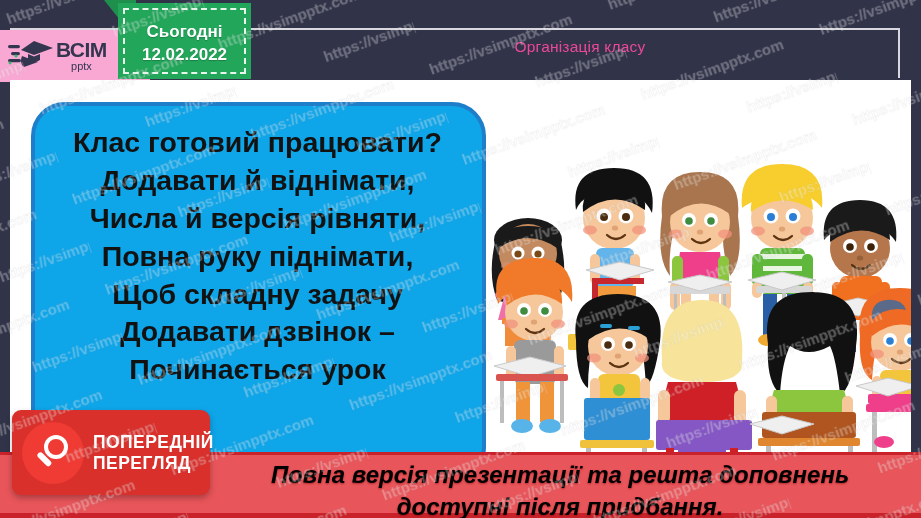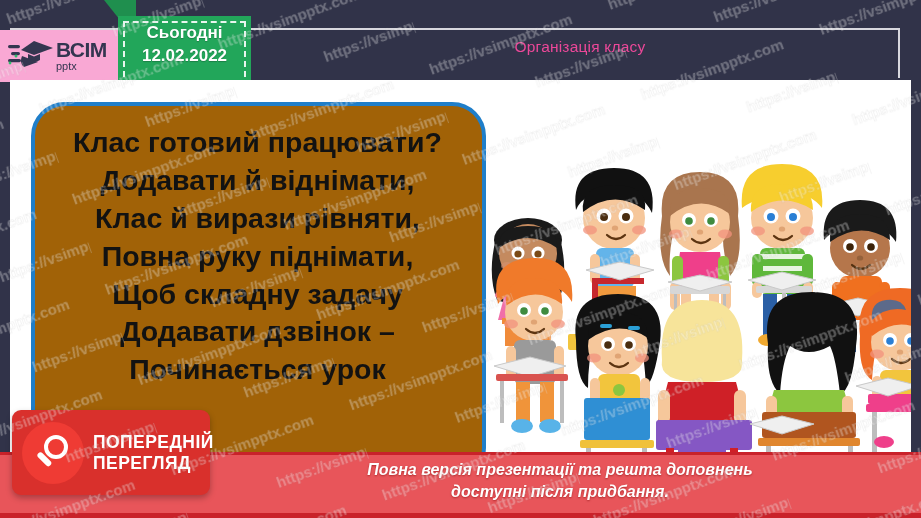--- a/index.html
+++ b/index.html
@@ -72,40 +72,40 @@
     display: block;
     color: #343650;
     font-size: 21px;
     font-weight: bold;
     letter-spacing: -0.5px;
   }
   #logo-sub {
     display: block;
     color: #343650;
     font-size: 11px;
-    text-align: left;
+    text-align: center;
     margin-top: 1px;
   }
 
   
   #date-fold {
     position: absolute;
     left: 104px; top: 0;
     width: 0; height: 0;
     border-left: 32px solid transparent;
     border-top: 40px solid #1f8f4e;
   }
   #date-badge {
     position: absolute;
-    left: 118px; top: 16px;
+    left: 118px; top: 3px;
     width: 133px;
     height: 76px;
     background: #22a65a;
     box-sizing: border-box;
-    padding: 6px 4px 0 4px;
+    padding: 18px 4px 0 4px;
     text-align: center;
   }
   #date-badge-dash {
     position: absolute;
     left: 5px; top: 5px; right: 5px; bottom: 5px;
     border: 2px dashed #e8f6ee;
     pointer-events: none;
   }
   .date-line {
     position: relative;
@@ -125,21 +125,21 @@
     background: #ffffff;
     overflow: hidden;
   }
 
   
   #verse-box {
     position: absolute;
     left: 21px; top: 22px;
     width: 455px;
     height: 380px;
-    background: #a16207;
+    background: #0ea5e9;
     border: 4px solid #1f7ec9;
     border-radius: 34px;
     box-sizing: border-box;
     padding: 18px 12px 0 10px;
     text-align: center;
   }
   .verse-line {
     display: block;
     color: #121212;
     font-weight: bold;
@@ -207,24 +207,24 @@
     z-index: 6;
   }
   #bottom-banner-text {
     position: absolute;
     left: 240px; top: 4px;
     width: 640px;
     text-align: center;
   }
   .banner-line {
     display: block;
-    color: #ffffff;
+    color: #000000;
     font-style: italic;
     font-weight: bold;
-    font-size: 16px;
+    font-size: 24px;
     line-height: 1.35;
     text-shadow: 0 1px 2px rgba(120,0,0,.5);
   }
 
   
   #watermark {
     position: absolute;
     left: 0; top: 0;
     width: 921px; height: 518px;
     pointer-events: none;
@@ -269,21 +269,21 @@
     <div id="date-badge-dash"></div>
     <span class="date-line">Сьогодні</span>
     <span class="date-line">12.02.2022</span>
   </div>
 
   <div id="canvas">
 
     <div id="verse-box">
       <span class="verse-line">Клас готовий працювати?</span>
       <span class="verse-line">Додавати й віднімати,</span>
-      <span class="verse-line">Клас й вирази рівняти,</span>
+      <span class="verse-line">Числа й версія рівняти,</span>
       <span class="verse-line">Повна руку піднімати,</span>
       <span class="verse-line">Щоб складну задачу</span>
       <span class="verse-line">Додавати дзвінок –</span>
       <span class="verse-line">Починається урок</span>
     </div>
 
     <div id="illustration">
       <svg width="431" height="400" viewBox="0 0 431 400">
         <defs>
           <g id="deskA">

